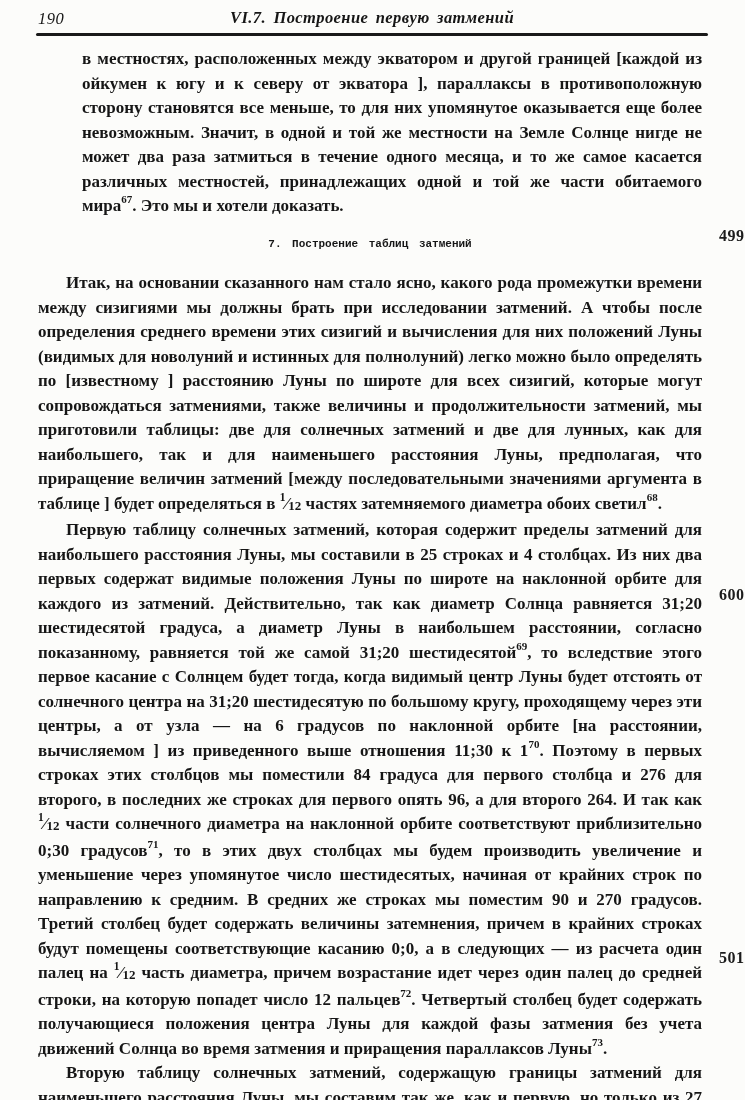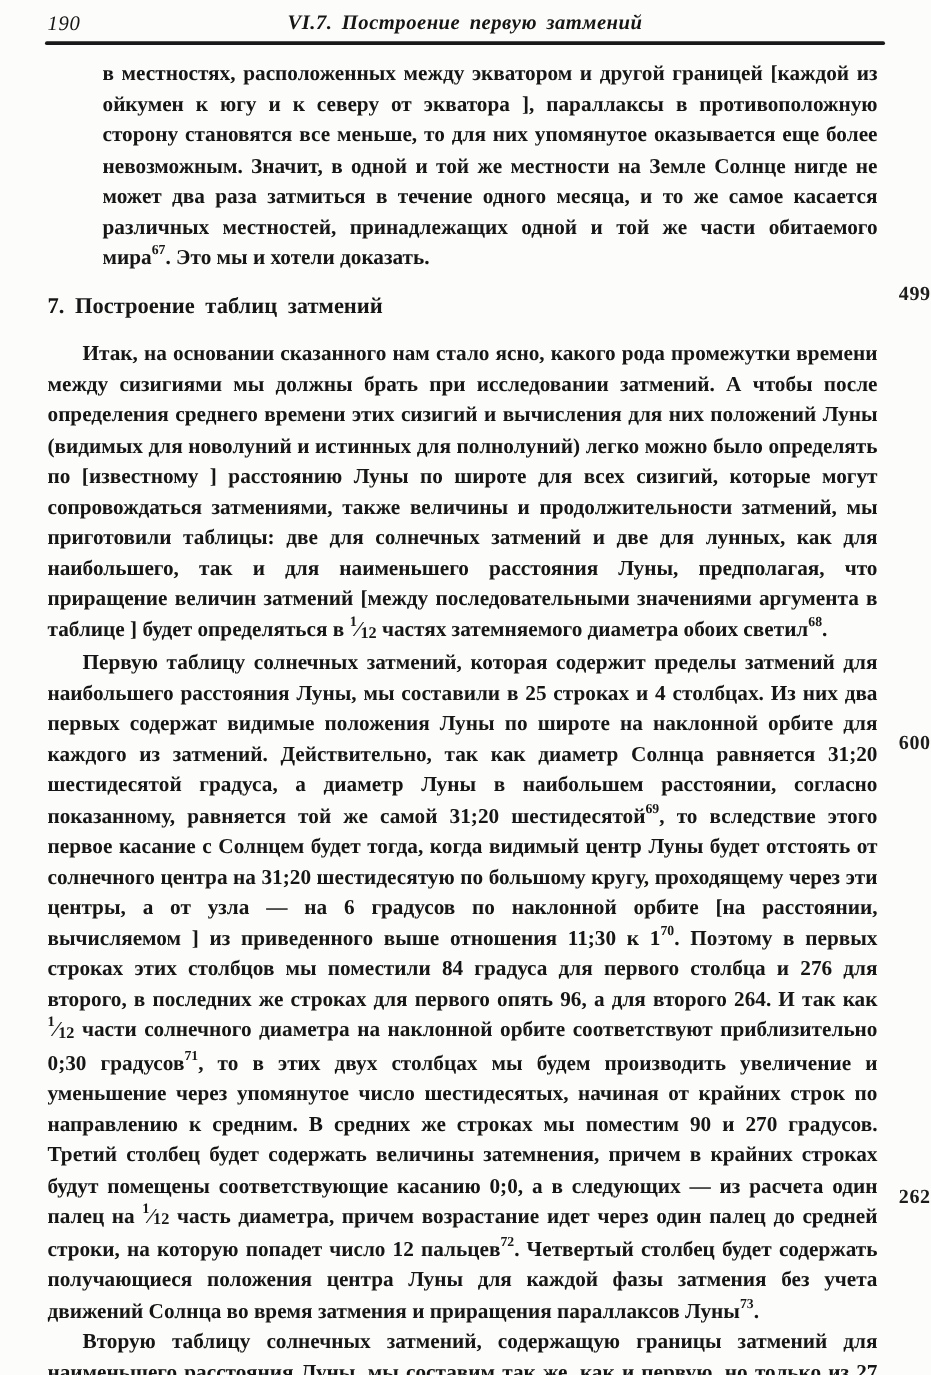--- a/index.html
+++ b/index.html
@@ -63,25 +63,26 @@
     text-align: justify;
   }
   .body-text p {
     margin: 0;
     text-indent: 28px;
   }
   .body-text p.continuation { text-indent: 0; margin-left: 44px; }
 
   .section-heading {
     margin: 13px 0 15px 0;
-    text-align: left;
-    font-size: 18px;
+    text-align: center;
+    font-size: 11px;
     line-height: 24.5px;
     font-weight: bold;
     word-spacing: 4px;
+    font-family: Liberation Mono, monospace;
   }
 
   
   sup.fnref {
     font-size: 11px;
     font-weight: bold;
     line-height: 0;
     position: relative;
     top: -1px;
     vertical-align: super;
@@ -129,16 +130,16 @@
     <h2 class="section-heading">7. Построение таблиц затмений</h2>
 
     <p>Итак, на основании сказанного нам стало ясно, какого рода промежутки времени между сизигиями мы должны брать при исследовании затмений. А чтобы после определения среднего времени этих сизигий и вычисления для них положений Луны (видимых для новолуний и истинных для полнолуний) легко можно было определять по [известному ] расстоянию Луны по широте для всех сизигий, которые могут сопровождаться затмениями, также величины и продолжительности затмений, мы приготовили таблицы: две для солнечных затмений и две для лунных, как для наибольшего, так и для наименьшего расстояния Луны, предполагая, что приращение величин затмений [между последовательными значениями аргумента в таблице ] будет определяться в <span class="frac"><sup>1</sup>⁄<span class="den">12</span></span> частях затемняемого диаметра обоих светил<sup class="fnref">68</sup>.</p>
     <p>Первую таблицу солнечных затмений, которая содержит пределы затмений для наибольшего расстояния Луны, мы составили в 25 строках и 4 столбцах. Из них два первых содержат видимые положения Луны по широте на наклонной орбите для каждого из затмений. Действительно, так как диаметр Солнца равняется 31;20 шестидесятой градуса, а диаметр Луны в наибольшем расстоянии, согласно показанному, равняется той же самой 31;20 шестидесятой<sup class="fnref">69</sup>, то вследствие этого первое касание с Солнцем будет тогда, когда видимый центр Луны будет отстоять от солнечного центра на 31;20 шестидесятую по большому кругу, проходящему через эти центры, а от узла — на 6 градусов по наклонной орбите [на расстоянии, вычисляемом ] из приведенного выше отношения 11;30 к 1<sup class="fnref">70</sup>. Поэтому в первых строках этих столбцов мы поместили 84 градуса для первого столбца и 276 для второго, в последних же строках для первого опять 96, а для второго 264. И так как <span class="frac"><sup>1</sup>⁄<span class="den">12</span></span> части солнечного диаметра на наклонной орбите соответствуют приблизительно 0;30 градусов<sup class="fnref">71</sup>, то в этих двух столбцах мы будем производить увеличение и уменьшение через упомянутое число шестидесятых, начиная от крайних строк по направлению к средним. В средних же строках мы поместим 90 и 270 градусов. Третий столбец будет содержать величины затемнения, причем в крайних строках будут помещены соответствующие касанию 0;0, а в следующих — из расчета один палец на <span class="frac"><sup>1</sup>⁄<span class="den">12</span></span> часть диаметра, причем возрастание идет через один палец до средней строки, на которую попадет число 12 пальцев<sup class="fnref">72</sup>. Четвертый столбец будет содержать получающиеся положения центра Луны для каждой фазы затмения без учета движений Солнца во время затмения и приращения параллаксов Луны<sup class="fnref">73</sup>.</p>
     <p>Вторую таблицу солнечных затмений, содержащую границы затмений для наименьшего расстояния Луны, мы составим так же, как и первую, но только из 27 строк и 4 столбцов, так как в наименьшем расстоянии</p>
   </main>
 
   <aside>
     <span class="margin-number" style="top:227px">499</span>
     <span class="margin-number" style="top:586px">600</span>
-    <span class="margin-number" style="top:949px">262</span>
+    <span class="margin-number" style="top:949px">501</span>
   </aside>
 
 </div>
 
 </body></html>

